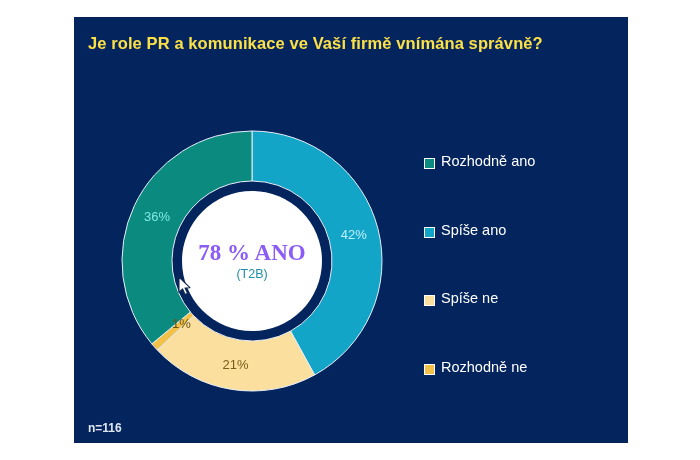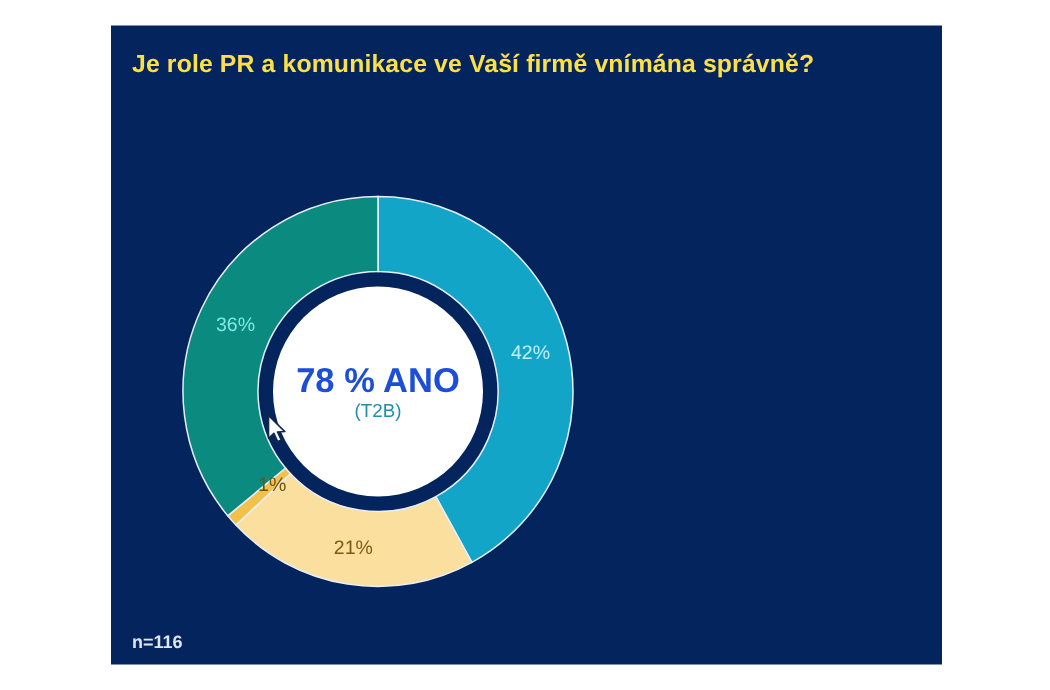--- a/index.html
+++ b/index.html
@@ -79,23 +79,24 @@
     background: #ffffff;
     display: flex;
     flex-direction: column;
     align-items: center;
     justify-content: center;
     box-sizing: border-box;
   }
   #center-main {
     font-size: 23px;
     font-weight: bold;
-    color: #1d4ed8;
+    color: #8b5cf6;
     line-height: 1.05;
     white-space: nowrap;
+    font-family: Liberation Serif, serif;
   }
   #center-sub {
     font-size: 12.5px;
     font-weight: normal;
     color: #1f8fa8;
     margin-top: 3px;
     line-height: 1;
   }
   
   #legend {
@@ -157,20 +158,38 @@
             <text x="59.48955945473686" y="196.66331534042334" text-anchor="middle" class="slice-label" fill="#6b5410">1%</text>
             <text x="34.99315949106793" y="89.79317438566741" text-anchor="middle" class="slice-label" fill="#7fe8e0">36%</text>
           </g>
       </svg>
       <div id="center-hub">
         <div id="center-main">78 % ANO</div>
         <div id="center-sub">(T2B)</div>
       </div>
     </div>
 
+    <div id="legend">
+        <div class="legend-row">
+          <span class="legend-swatch" style="background: rgb(11, 138, 128);"></span>
+          <span class="legend-label">Rozhodně ano</span>
+        </div>
+        <div class="legend-row">
+          <span class="legend-swatch" style="background: rgb(19, 165, 200);"></span>
+          <span class="legend-label">Spíše ano</span>
+        </div>
+        <div class="legend-row">
+          <span class="legend-swatch" style="background: rgb(250, 223, 158);"></span>
+          <span class="legend-label">Spíše ne</span>
+        </div>
+        <div class="legend-row">
+          <span class="legend-swatch" style="background: rgb(242, 193, 74);"></span>
+          <span class="legend-label">Rozhodně ne</span>
+        </div>
+      </div>
 
     <div id="sample-size">n=116</div>
 
   </div>
 
   <svg id="cursor" viewBox="0 0 14 20">
     <path d="M1,1 L1,16.2 L4.6,12.9 L7.1,18.4 L9.5,17.3 L7.0,12.0 L11.9,11.7 Z" fill="#ffffff" stroke="#142a4d" stroke-width="1.1" stroke-linejoin="round"></path>
   </svg>
 
 </div>

